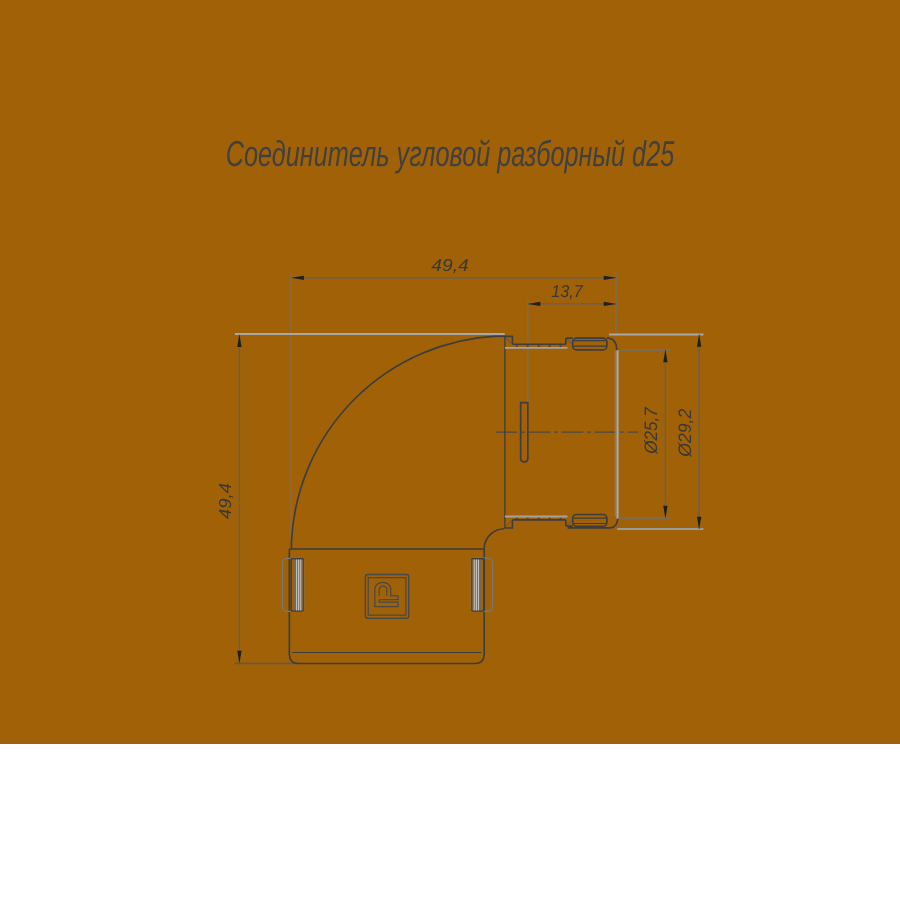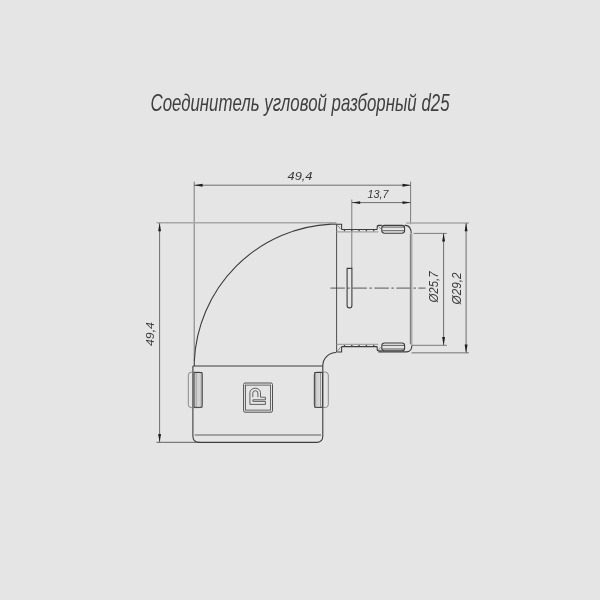--- a/index.html
+++ b/index.html
@@ -1,16 +1,16 @@
 <!DOCTYPE html>
 <html><head>
 <meta charset="utf-8">
 <style>
   html,body{margin:0;padding:0;background:#ffffff;}
-  .page{width:600px;height:600px;position:relative;background:#e5e5e5;overflow:hidden;}
+  .page{width:600px;height:496px;position:relative;background:#a16207;overflow:hidden;}
   svg{position:absolute;left:0;top:0;}
   text{font-family:"Liberation Sans", sans-serif;font-style:italic;}
 </style>
 </head>
 <body>
 <div class="page">
 <svg width="600" height="600" viewBox="0 0 600 600">
 
   <text x="300" y="110.5" text-anchor="middle" font-size="24" fill="#404040" textLength="299" lengthAdjust="spacingAndGlyphs">Соединитель угловой разборный d25</text>
 

